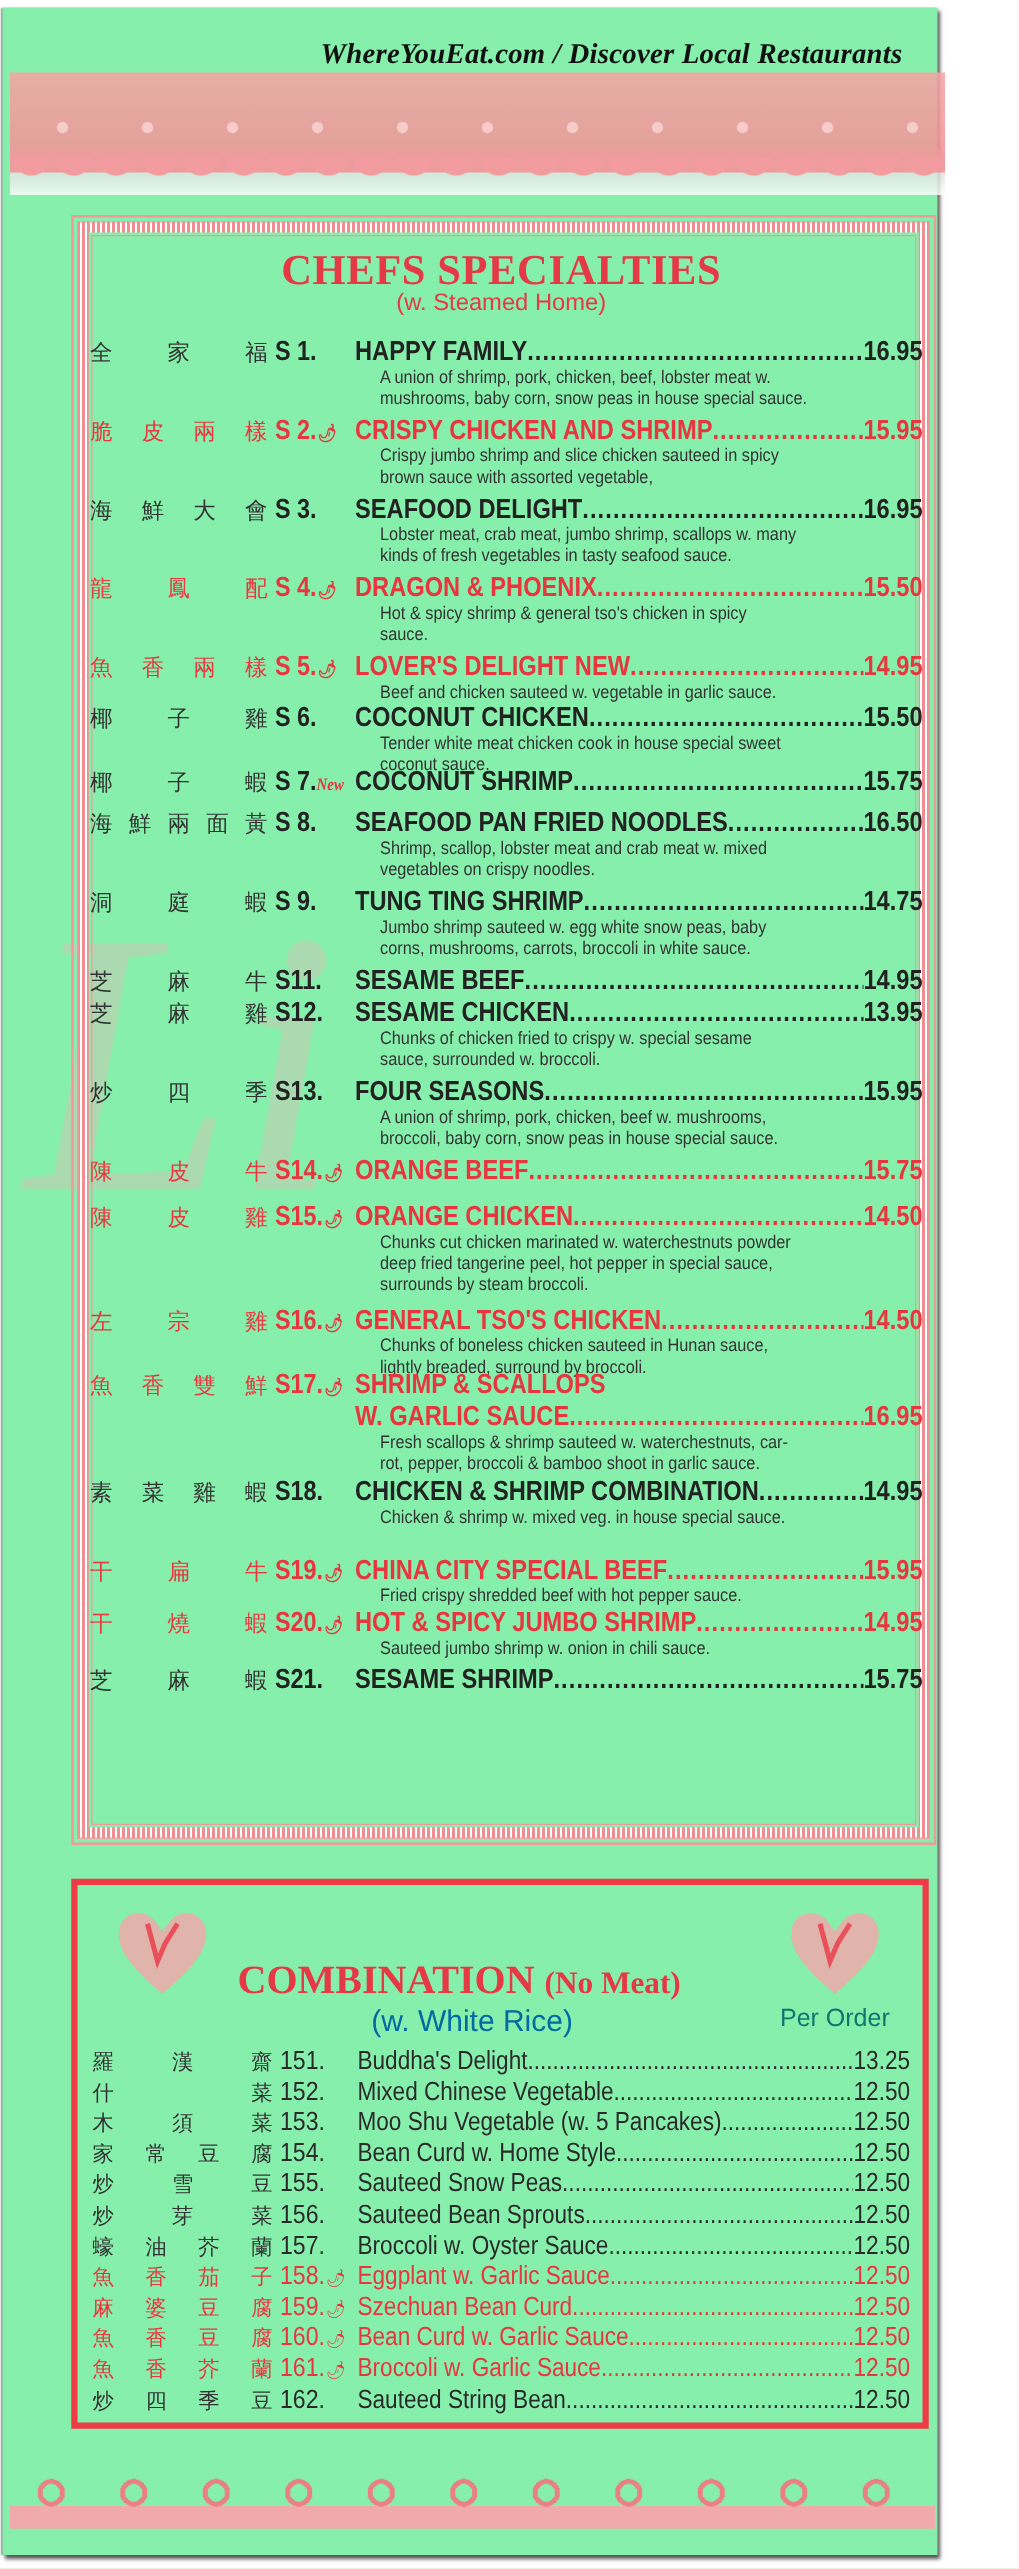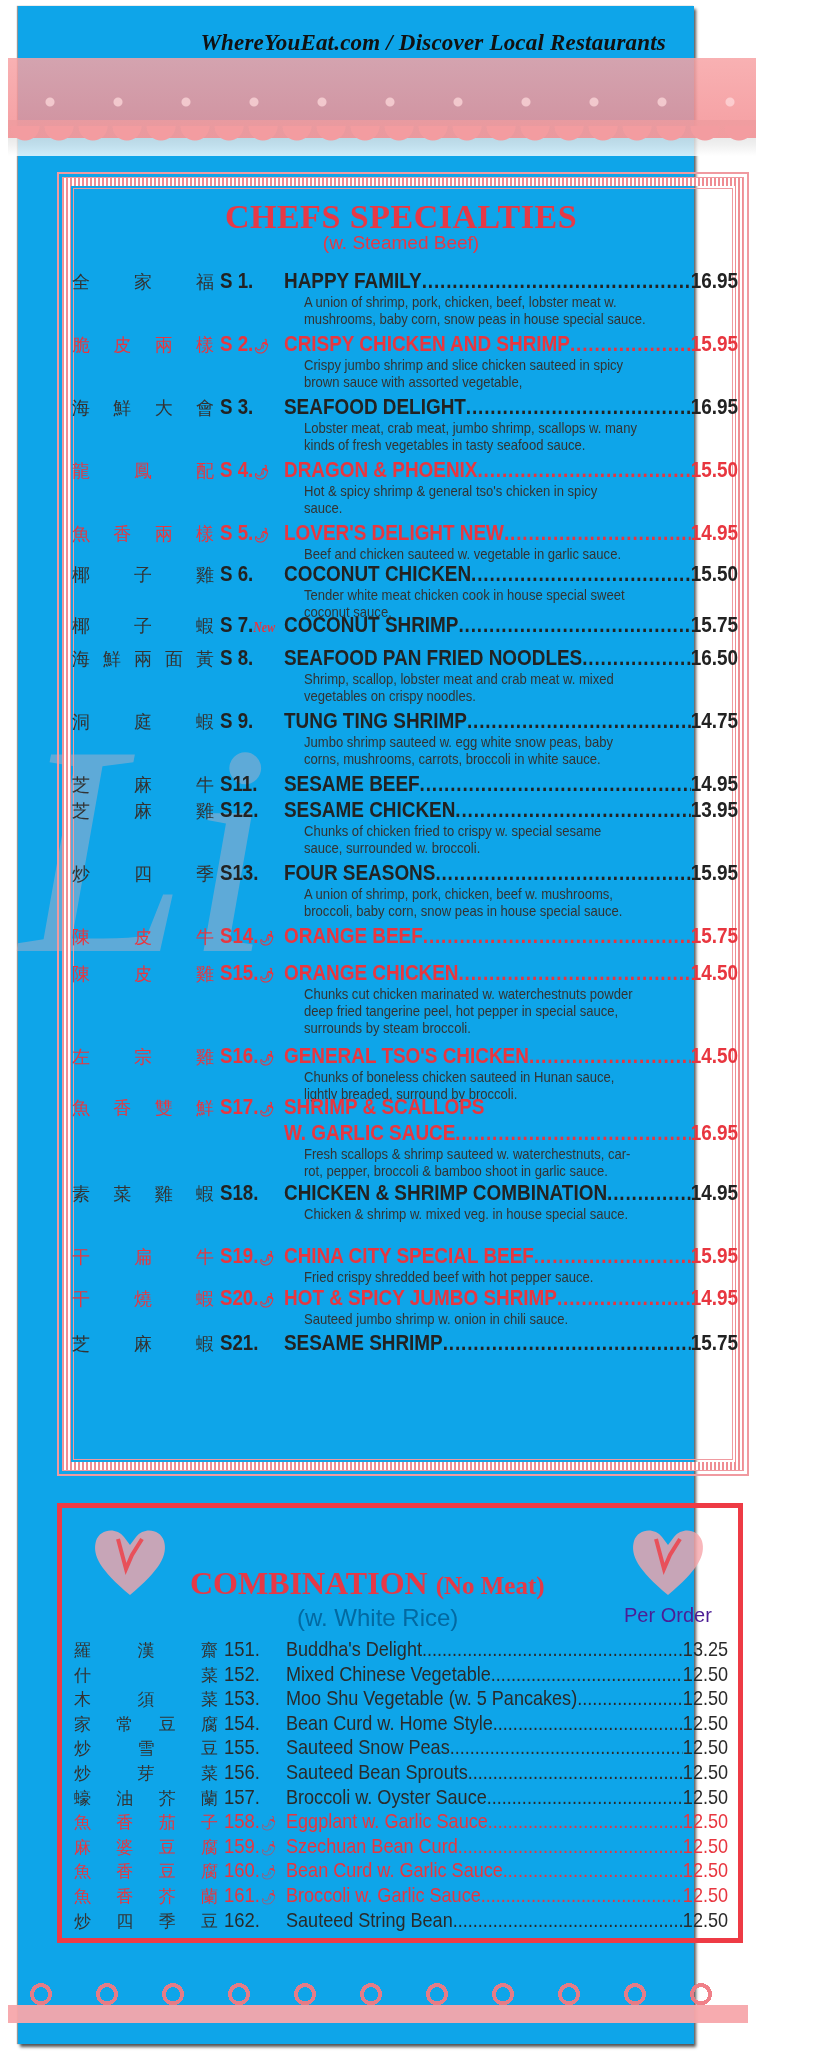--- a/index.html
+++ b/index.html
@@ -1,22 +1,22 @@
 <!DOCTYPE html>
 <html><head>
 <meta charset="utf-8">
 <style>
   html, body { margin:0; padding:0; }
   body {
     width:815px; height:2055px; background:#ffffff; position:relative; overflow:hidden;
     font-family:"Liberation Sans", sans-serif; color:#2a2a2a;
   }
   .paper {
-    position:absolute; left:18px; top:6px; width:676px; height:2038px;
-    background:#0ea5e9;
+    position:absolute; left:2px; top:6px; width:748px; height:2038px;
+    background:#86efac;
     box-shadow: 2px 3px 3px #555, -1px 0 1px #999;
   }
   .site-header {
     position:absolute; right:28px; top:24px;
     font-family:"Liberation Serif", serif; font-style:italic; font-weight:bold;
     font-size:23px; color:#111; letter-spacing:0.2px;
   }
   .top-band {
     position:absolute; left:2px; top:58px; width:748px; height:80px;
     background:linear-gradient(#f7a3a5, #f38e92);
@@ -94,21 +94,21 @@
   .veg-panel {
     position:absolute; left:57px; top:1503px; width:686px; height:440px;
     border:5px solid #ee3b45; box-sizing:border-box;
   }
   .veg-title {
     position:absolute; left:190px; top:1565px; font-family:"Liberation Serif", serif;
     font-weight:bold; color:#e63946; font-size:32px; white-space:nowrap;
   }
   .veg-title .nm { font-size:25px; }
   .veg-sub { position:absolute; left:297px; top:1604px; font-size:24px; color:#0369a1; }
-  .per-order { position:absolute; left:624px; top:1604px; font-size:20px; color:#4c1d95; }
+  .per-order { position:absolute; left:624px; top:1604px; font-size:20px; color:#0f766e; }
   .heart {
     position:absolute; width:80px; height:72px;
   }
   .vrow {
     position:absolute; left:74px; width:650px; height:24px; display:flex; align-items:baseline;
     font-size:21px;
   }
   .vrow .zh { width:150px; font-size:17px; }
   .vrow .vnum { width:62px; transform:scaleX(0.88); transform-origin:left; }
   .vrow .vname { flex:1; display:flex; white-space:nowrap; overflow:hidden; transform:scaleX(0.86); transform-origin:left; margin-right:-76px;}
@@ -135,21 +135,21 @@
 <div class="band-dots" style="left:16px;"></div>
 <div class="scallop" style="left:8px;"></div>
 
 <div class="watermark">Li</div>
 
 <div class="chef-panel">
   <div class="greek-frame"></div>
   <div class="greek-frame-inner"></div>
 </div>
 <div class="sec-title chef-title">CHEFS SPECIALTIES</div>
-<div class="chef-sub">(w. Steamed Beef)</div>
+<div class="chef-sub">(w. Steamed Home)</div>
 
 <div id="chef-items">
     <div class="item" style="top: 268px;">
       <div class="row">
       <div class="zh">
           <span>全</span>
           <span>家</span>
           <span>福</span>
         </div>
       <div class="num"><span>S 1.</span></div>

